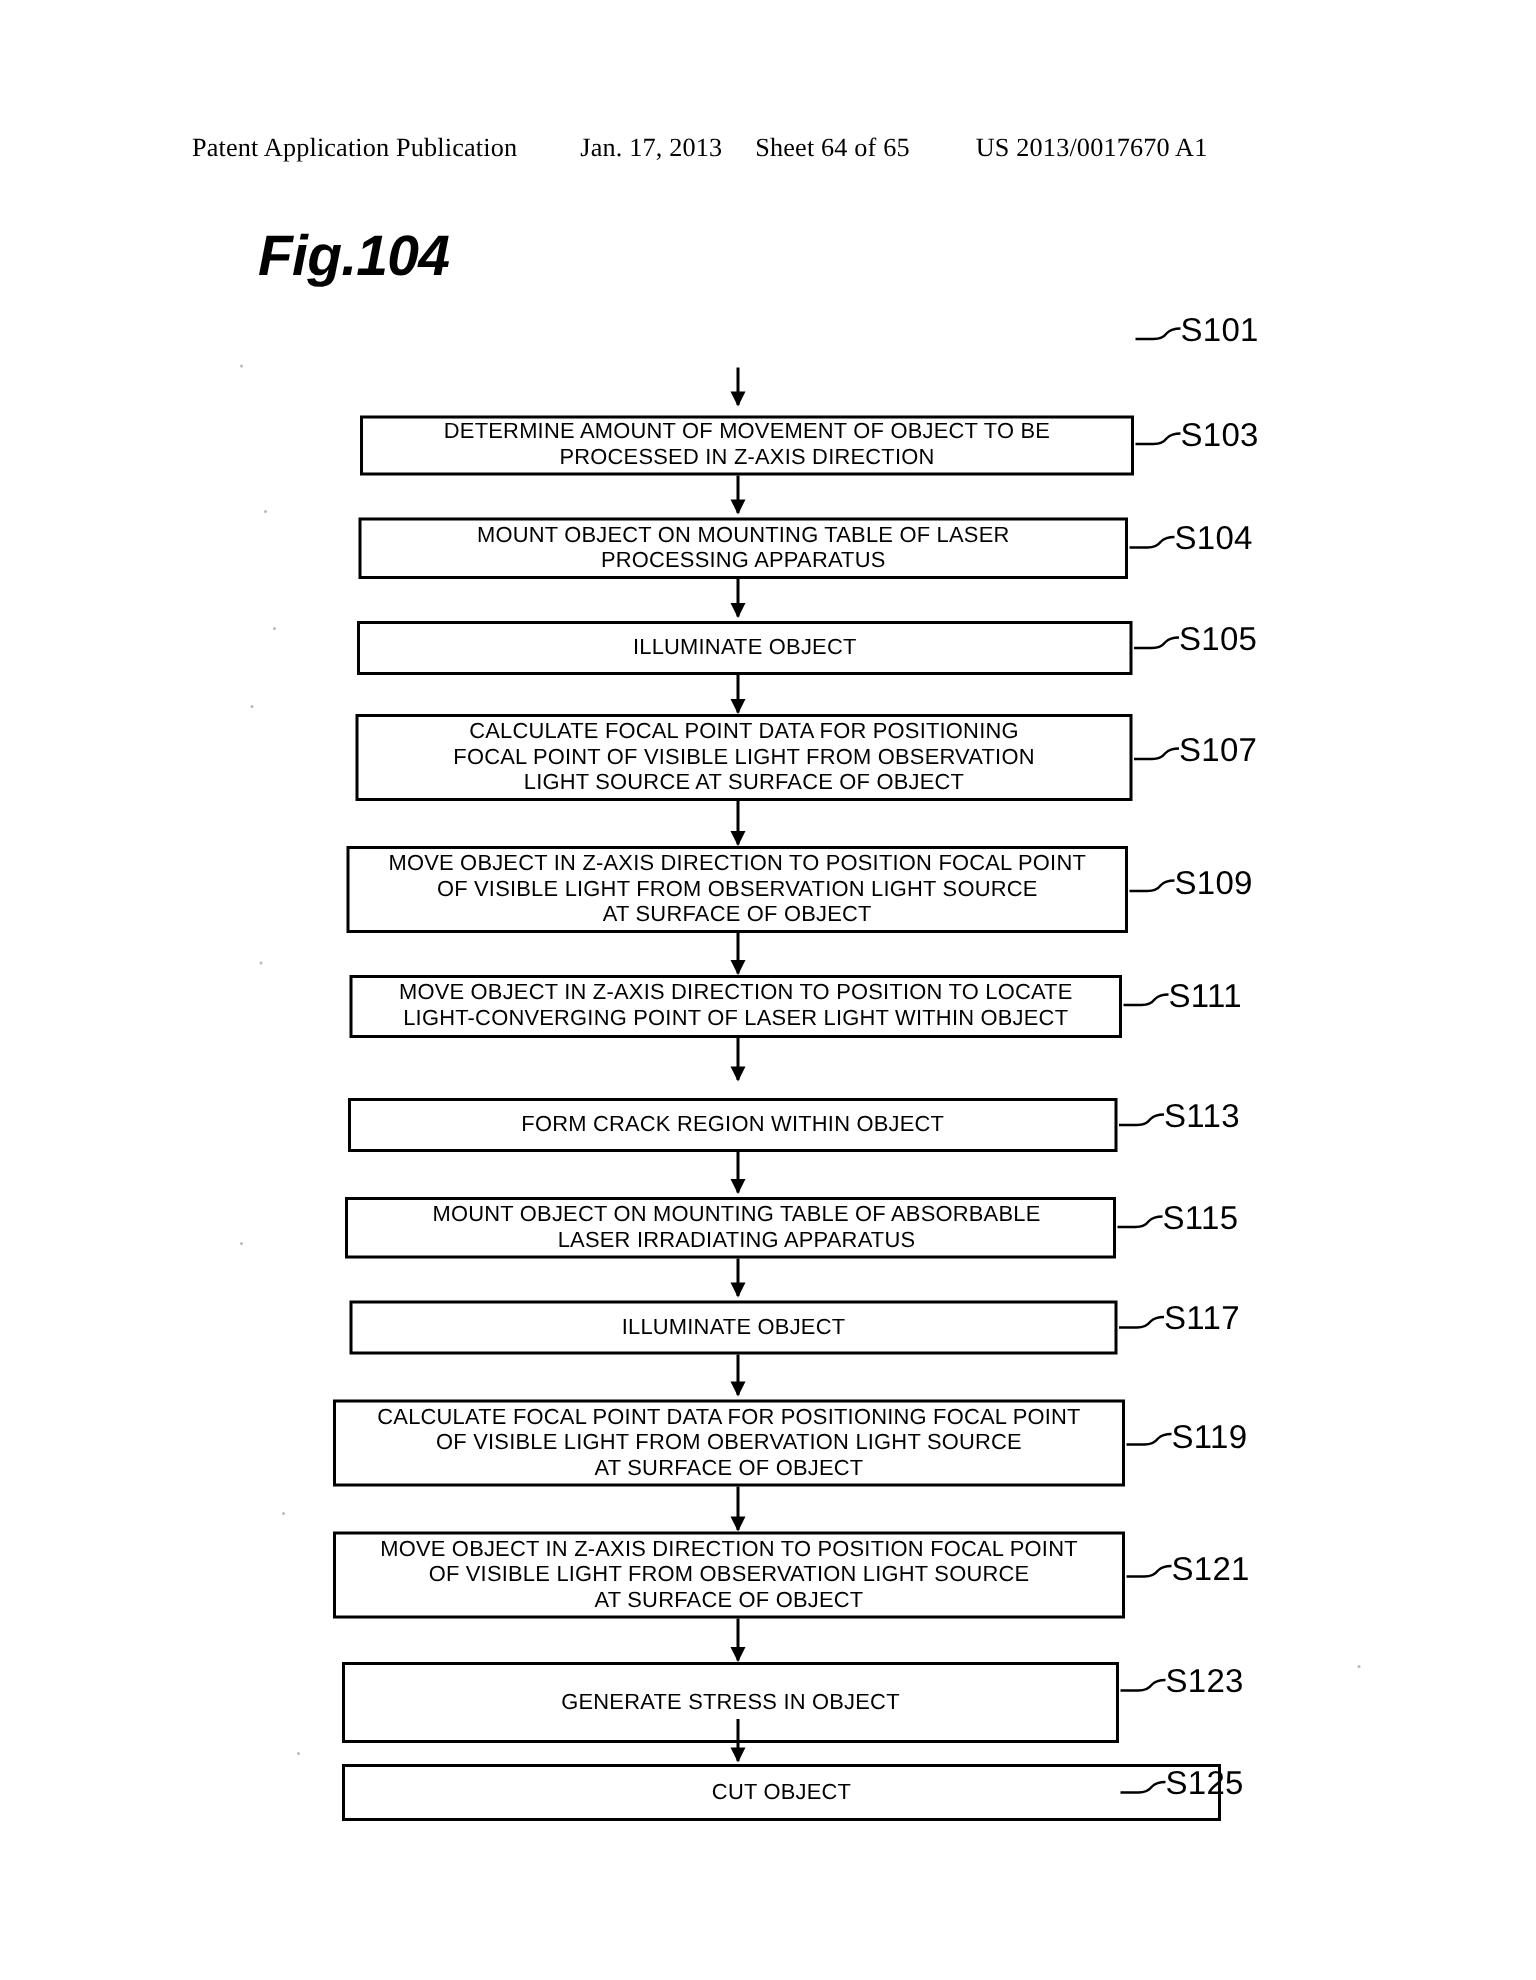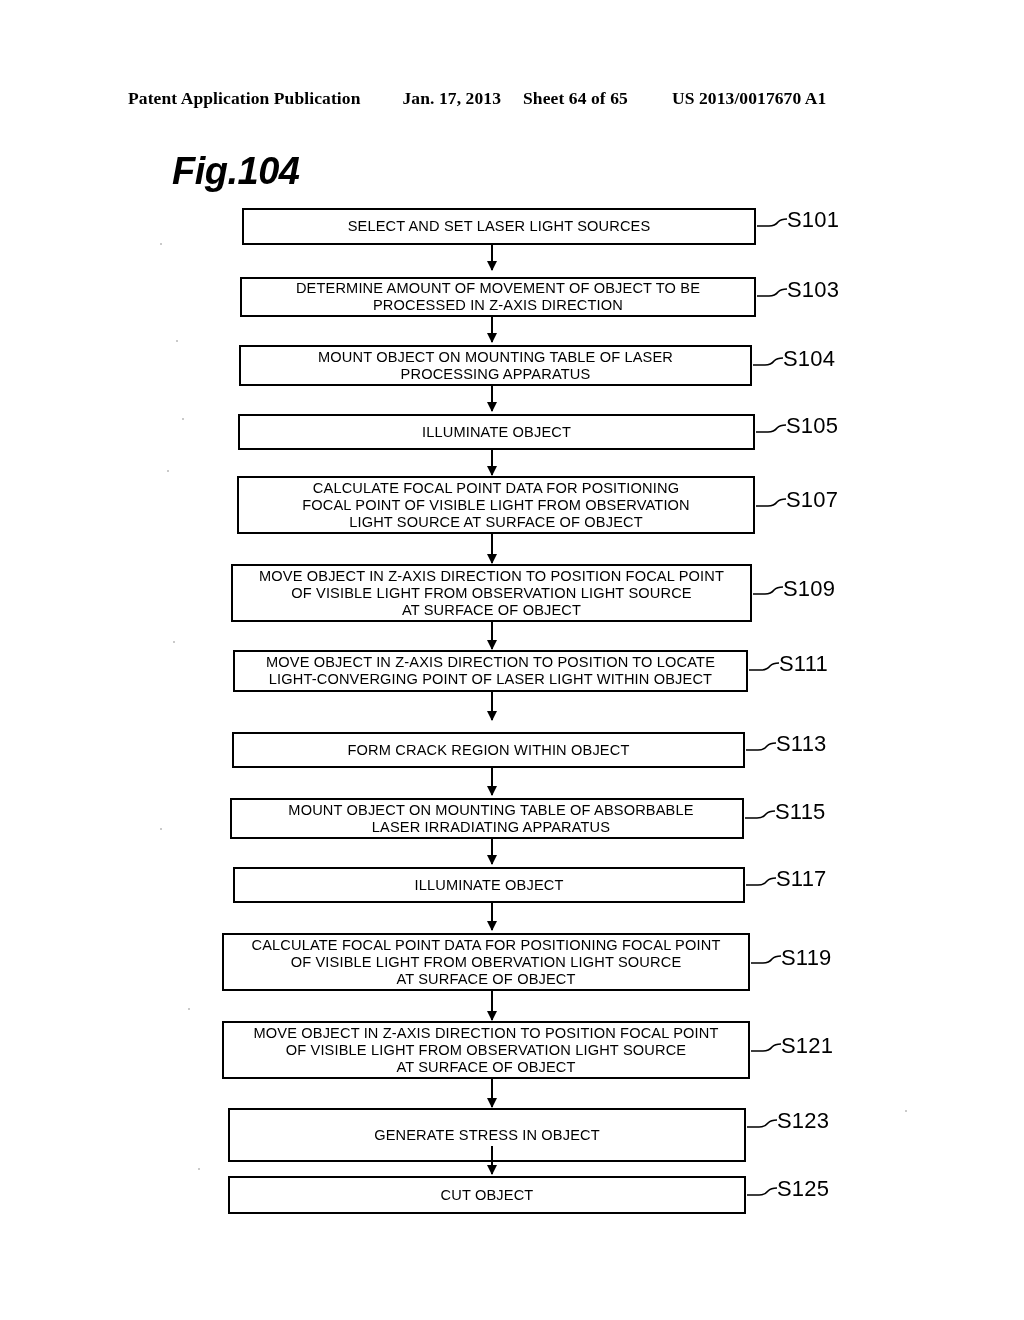--- a/index.html
+++ b/index.html
@@ -19,21 +19,21 @@
 
   
   .page-header {
     position: absolute;
     top: 88px;
     left: 128px;
     width: 770px;
     display: flex;
     align-items: baseline;
     font-family: "Liberation Serif", serif;
-    font-weight: bold;
+    font-weight: normal;
     font-size: 17.5px;
     letter-spacing: 0.1px;
     white-space: nowrap;
   }
   .hdr-pub   { }
   .hdr-date  { margin-left: 42px; }
   .hdr-sheet { margin-left: 22px; }
   .hdr-num   { margin-left: 44px; }
 
   
@@ -134,23 +134,20 @@
   <div class="speck" style="left:160px; top:243px;"></div>
   <div class="speck" style="left:176px; top:340px;"></div>
   <div class="speck" style="left:182px; top:418px;"></div>
   <div class="speck" style="left:167px; top:470px;"></div>
   <div class="speck" style="left:173px; top:641px;"></div>
   <div class="speck" style="left:160px; top:828px;"></div>
   <div class="speck" style="left:188px; top:1008px;"></div>
   <div class="speck" style="left:905px; top:1110px;"></div>
   <div class="speck" style="left:198px; top:1168px;"></div>
 
-  <div class="node" style="left:242px; top:208px; width:514px; height:37px;">
-    <span class="txt">SELECT AND SET LASER LIGHT SOURCES</span>
-  </div>
   <svg class="leader" style="left:757px; top:220px;">
     <path d="M0,6 L12,6 Q18,6 21,2 Q24,-1 30,-1" stroke="#000" stroke-width="1.6" fill="none"></path>
   </svg>
   <div class="step-ref" style="left:787px; top:207px;">S101</div>
   <div class="arrow" style="top:245px; height:25px;"></div>
 
   <div class="node" style="left:240px; top:277px; width:516px; height:40px;">
     <span class="txt">DETERMINE AMOUNT OF MOVEMENT OF OBJECT TO BE
 PROCESSED IN Z-AXIS DIRECTION</span>
   </div>
@@ -263,21 +260,21 @@
 
   <div class="node" style="left:228px; top:1108px; width:518px; height:54px;">
     <span class="txt">GENERATE STRESS IN OBJECT</span>
   </div>
   <svg class="leader" style="left:747px; top:1121px;">
     <path d="M0,6 L12,6 Q18,6 21,2 Q24,-1 30,-1" stroke="#000" stroke-width="1.6" fill="none"></path>
   </svg>
   <div class="step-ref" style="left:777px; top:1108px;">S123</div>
   <div class="arrow" style="top:1146px; height:28px;"></div>
 
-  <div class="node" style="left:228px; top:1176px; width:518px; height:38px;">
+  <div class="node" style="left:228px; top:1176px; width:586px; height:38px;">
     <span class="txt">CUT OBJECT</span>
   </div>
   <svg class="leader" style="left:747px; top:1189px;">
     <path d="M0,6 L12,6 Q18,6 21,2 Q24,-1 30,-1" stroke="#000" stroke-width="1.6" fill="none"></path>
   </svg>
   <div class="step-ref" style="left:777px; top:1176px;">S125</div>
 
 </div>
 
 </body></html>

